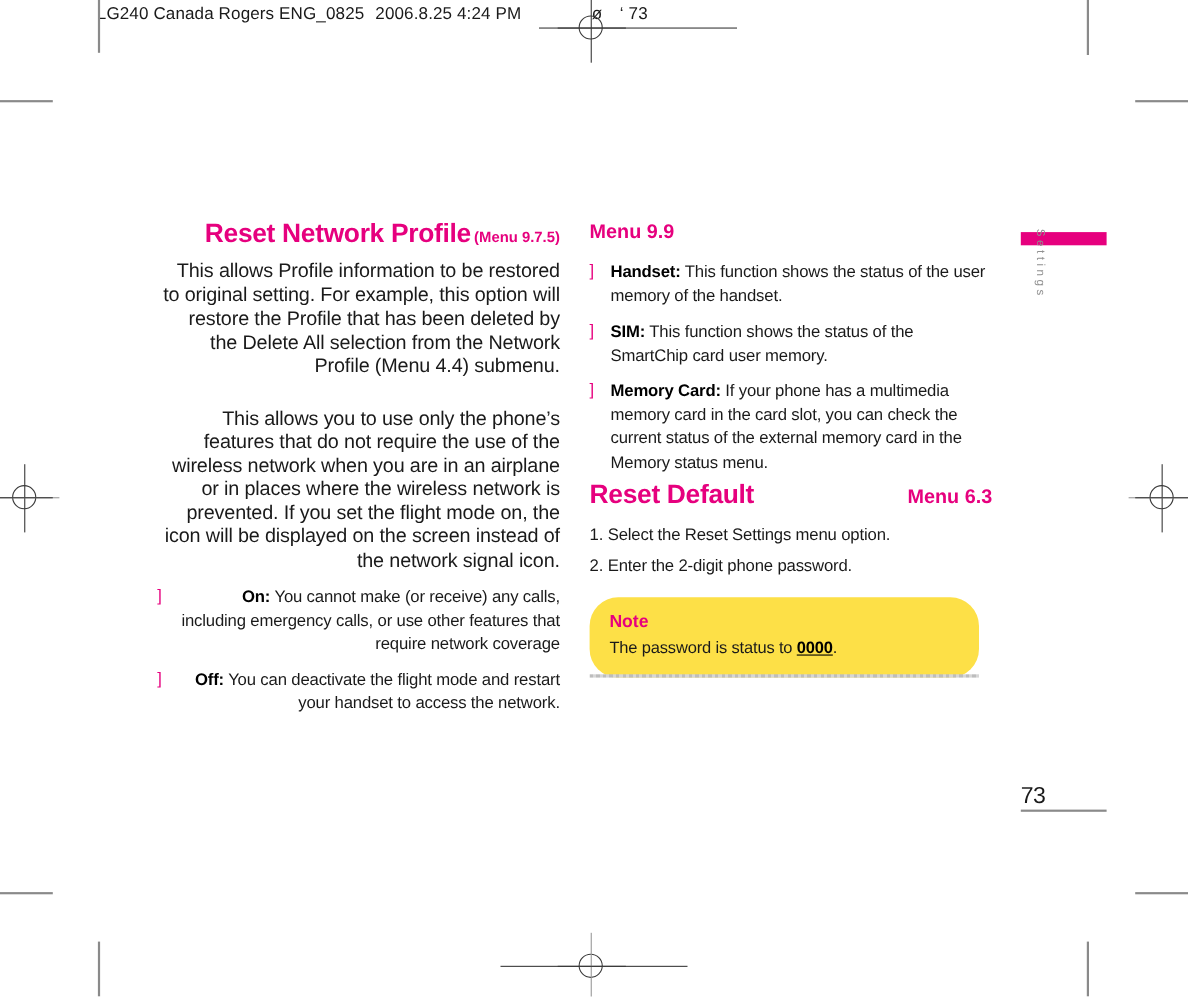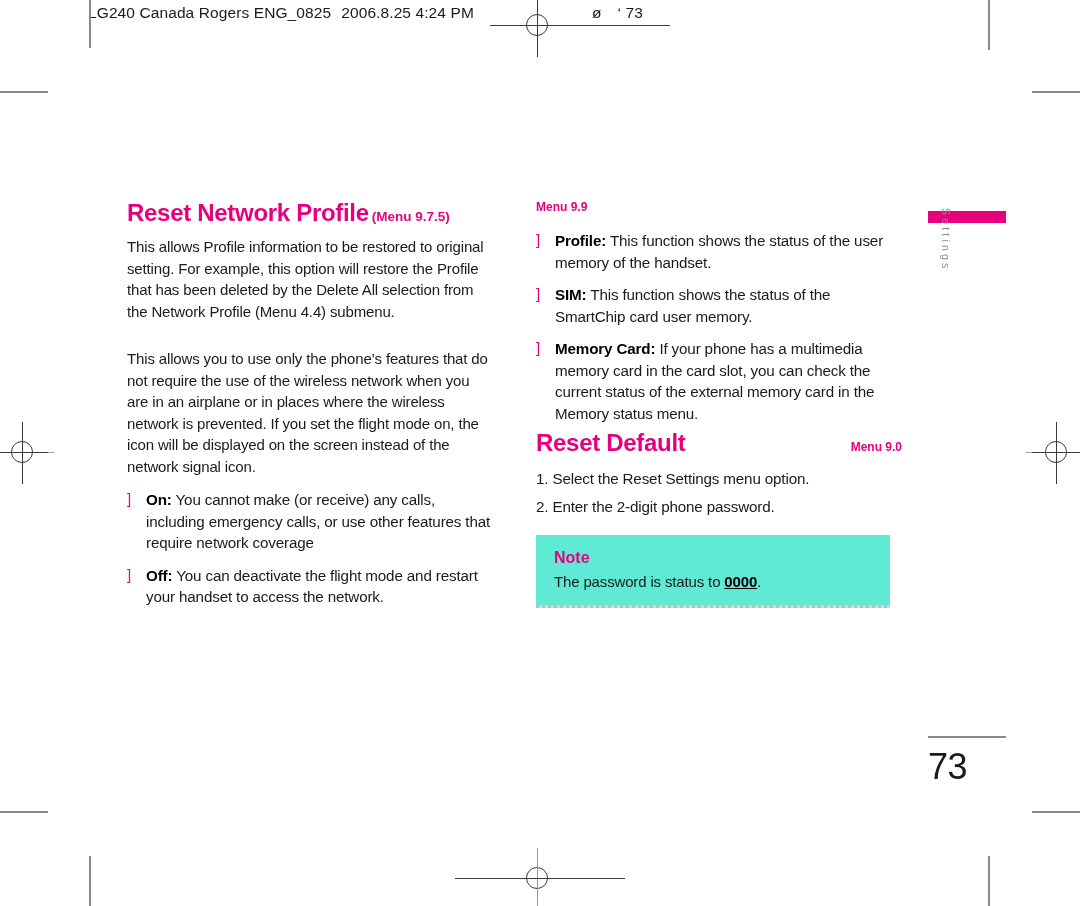--- a/index.html
+++ b/index.html
@@ -23,21 +23,21 @@
     left: 88px;
     font-family: "Liberation Sans", sans-serif;
     font-size: 15.5px;
     color: #1a1a1a;
     white-space: nowrap;
     letter-spacing: 0.1px;
   }
   .print-header .gap { display: inline-block; width: 10px; }
   .print-header .tail {
     display: inline-block;
-    margin-left: 118px;
+    margin-left: 64px;
   }
   .print-header .tail .ghost { margin-right: 16px; }
 
   
   .crop-h {
     position: absolute;
     height: 2px;
     background: #8a8a8a;
   }
   .crop-v {
@@ -93,21 +93,21 @@
     top: 0;
     width: 1080px;
     height: 906px;
   }
 
   .col {
     position: absolute;
     top: 200px;
     width: 366px;
   }
-  .col-left  { left: 127px; }
+  .col-left  { left: 143px; text-align: right; }
   .col-right { left: 536px; }
 
   h2.section-title {
     margin: 0;
     font-family: "Liberation Sans", sans-serif;
     font-size: 24px;
     font-weight: bold;
     color: #E6007E;
     letter-spacing: -0.3px;
     line-height: 1.05;
@@ -118,31 +118,31 @@
     letter-spacing: 0;
     margin-left: 3px;
   }
   .title-row {
     display: flex;
     align-items: baseline;
     justify-content: space-between;
   }
   .title-row .menu-right {
     font-family: "Liberation Sans", sans-serif;
-    font-size: 12px;
+    font-size: 18px;
     font-weight: bold;
     color: #E6007E;
     white-space: nowrap;
     padding-bottom: 2px;
   }
 
   p.body {
     margin: 11px 0 0 0;
     font-family: "Liberation Sans", sans-serif;
-    font-size: 15px;
+    font-size: 18px;
     line-height: 21.5px;
     color: #1a1a1a;
     letter-spacing: -0.15px;
   }
 
   ul.bullets {
     list-style: none;
     margin: 12px 0 0 0;
     padding: 0;
   }
@@ -176,25 +176,26 @@
     font-family: "Liberation Sans", sans-serif;
     font-size: 15.2px;
     line-height: 21.5px;
     color: #1a1a1a;
     letter-spacing: -0.15px;
     margin-bottom: 6px;
   }
 
   .note-box {
     margin-top: 18px;
-    background: #5eead4;
+    background: #fde047;
     padding: 14px 18px 16px 18px;
     width: 318px;
     box-sizing: content-box;
     position: relative;
+    border-radius: 26px;
   }
   .note-box .note-title {
     font-family: "Liberation Sans", sans-serif;
     font-size: 16px;
     font-weight: bold;
     color: #E6007E;
     margin: 0 0 4px 0;
   }
   .note-box .note-body {
     font-family: "Liberation Sans", sans-serif;
@@ -242,23 +243,23 @@
     position: absolute;
     left: 928px;
     top: 736px;
     width: 78px;
     height: 1.6px;
     background: #8a8a8a;
   }
   .page-number {
     position: absolute;
     left: 928px;
-    top: 746px;
-    font-family: "Liberation Sans", sans-serif;
-    font-size: 36px;
+    top: 712px;
+    font-family: "Liberation Sans", sans-serif;
+    font-size: 21px;
     color: #1a1a1a;
     letter-spacing: -0.5px;
   }
 </style>
 </head>
 <body>
 
 <div class="print-header">
   <span>LG240 Canada Rogers ENG_0825</span><span class="gap"></span><span>2006.8.25 4:24 PM</span><span class="tail"><span class="ghost">ø</span><span>‘ 73</span></span>
 </div>
@@ -326,35 +327,35 @@
   </div>
 
   <div class="col col-right">
 
     <section>
       <div class="title-row">
         <span class="menu-right">Menu 9.9</span>
       </div>
       <ul class="bullets" style="margin-top:14px;">
         <li>
-          <span class="marker">]</span><b>Profile:</b><span> This function shows the status of the user memory of the handset.</span>
+          <span class="marker">]</span><b>Handset:</b><span> This function shows the status of the user memory of the handset.</span>
         </li>
         <li>
           <span class="marker">]</span><b>SIM:</b><span> This function shows the status of the SmartChip card user memory.</span>
         </li>
         <li>
           <span class="marker">]</span><b>Memory Card:</b><span> If your phone has a multimedia memory card in the card slot, you can check the current status of the external memory card in the Memory status menu.</span>
         </li>
       </ul>
     </section>
 
     <section style="margin-top:6px;">
       <div class="title-row">
         <h2 class="section-title">Reset Default</h2>
-        <span class="menu-right">Menu 9.0</span>
+        <span class="menu-right">Menu 6.3</span>
       </div>
       <ol class="steps">
         <li>1. Select the Reset Settings menu option.</li>
         <li>2. Enter the 2-digit phone password.</li>
       </ol>
 
       <div class="note-box">
         <div class="note-title">Note</div>
         <p class="note-body"><span>The password is status to </span><b>0000</b><span>.</span></p>
         <div class="note-underline"></div>

